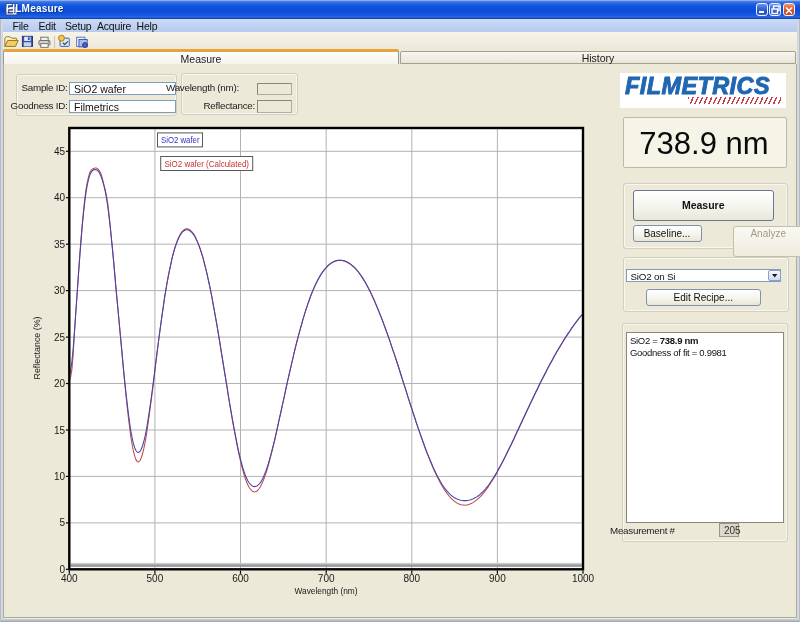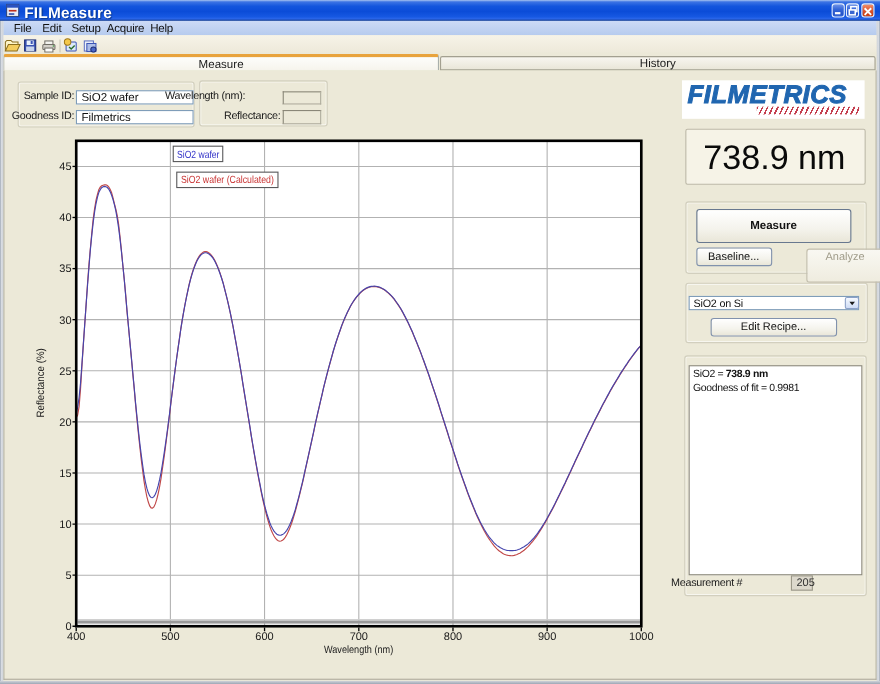--- a/index.html
+++ b/index.html
@@ -2,21 +2,21 @@
 <html><head><meta charset="utf-8"><style>
 *{margin:0;padding:0;box-sizing:border-box}
 body{width:800px;height:622px;font-family:"Liberation Sans",sans-serif;position:relative;
  background:#ece9d8;overflow:hidden}
 .abs{position:absolute}
 .win-edge-l{left:0;top:19px;bottom:0;width:3px;background:linear-gradient(90deg,#9aa4b2,#d8dce2 40%,#d0d4da)}
 .win-edge-r{right:0;top:19px;bottom:0;width:3px;background:linear-gradient(270deg,#9aa4b2,#d8dce2 40%,#d0d4da)}
 .win-edge-b{left:0;right:0;bottom:0;height:3px;background:linear-gradient(180deg,#d0d4da,#9aa4b2)}
 .titlebar{left:0;top:0;right:0;height:19px;
  background:linear-gradient(180deg,#a8c4f0 0%,#3c74e4 9%,#1355dd 30%,#0b4cd8 55%,#1658e2 80%,#2a66ea 90%,#1b4bb4 96%,#0a3890 100%)}
-.title-txt{left:22px;top:3px;color:#fff;font-size:14px;font-weight:bold;letter-spacing:.2px;text-shadow:1px 1px 1px #0a3890}
+.title-txt{left:6px;top:3px;color:#fff;font-size:10px;font-weight:bold;letter-spacing:.2px;text-shadow:1px 1px 1px #0a3890}
 .tbtn{top:3px;width:12px;height:13px;border-radius:3px;border:1px solid #e8f0fc;
  background:linear-gradient(180deg,#7194e8 0%,#3667d8 40%,#2050c8 80%,#3e6cd8 100%);
  color:#fff;font-size:9px;line-height:11px;text-align:center}
 .tbtn.close{background:linear-gradient(180deg,#f0926c 0%,#e2603a 40%,#c83c14 85%,#d8541e 100%)}
 .menubar{left:3px;top:19px;right:3px;height:13px;background:linear-gradient(180deg,#ccdaf6,#b6cbee)}
 .menubar span{position:absolute;top:0.5px;font-size:10.5px;color:#111;letter-spacing:-0.2px}
 .toolbar{left:3px;top:32px;right:3px;height:18px;background:linear-gradient(180deg,#f6f3e8,#ece8d8)}
 .tabrow{left:3px;top:48px;right:3px;height:16px;background:#ece9d8}
 .tab-active{left:3px;top:48.5px;width:396px;height:15.5px;background:linear-gradient(180deg,#fdfdfb,#f6f4ec);
  border:1px solid #919b9c;border-bottom:none;border-radius:2px 2px 0 0;border-top:3px solid #e8a33c}
@@ -108,21 +108,21 @@
 <div class="abs win-edge-r"></div>
 <div class="abs win-edge-b"></div>
 
 <div class="abs grp" style="left:15.5px;top:74px;width:161.5px;height:42px"></div>
 <div class="abs lbl" style="left:0;top:82px;width:67.5px;text-align:right">Sample ID:</div>
 <div class="abs inp" style="left:69px;top:81.5px;width:107px;height:13.5px">SiO2 wafer</div>
 <div class="abs lbl" style="left:0;top:100px;width:67.5px;text-align:right">Goodness ID:</div>
 <div class="abs inp" style="left:69px;top:99.5px;width:107px;height:13.5px">Filmetrics</div>
 
 <div class="abs grp" style="left:181px;top:73px;width:117px;height:42px"></div>
-<div class="abs lbl" style="left:150px;top:82px;width:105px;text-align:left">Wavelength (nm):</div>
+<div class="abs lbl" style="left:150px;top:82px;width:105px;text-align:center">Wavelength (nm):</div>
 <div class="abs inp inp-dis" style="left:257px;top:82.5px;width:35px;height:12.5px"></div>
 <div class="abs lbl" style="left:150px;top:100px;width:105px;text-align:right">Reflectance:</div>
 <div class="abs inp inp-dis" style="left:257px;top:100px;width:35px;height:12.5px"></div>
 
 <div class="abs" style="left:620px;top:72.5px;width:166px;height:35.5px;background:#fff"></div>
 <div class="abs" style="left:625px;top:73px;width:158px;font-size:23.5px;font-weight:bold;font-style:italic;
  color:#2066b0;letter-spacing:0.4px;-webkit-text-stroke:0.9px #2066b0;transform:scaleY(.98)">FILMETRICS</div>
 <div class="abs" style="left:688px;top:97px;width:93px;height:6.5px;
  background:repeating-linear-gradient(115deg,#c43e4e 0 1.4px,transparent 1.4px 4.2px)"></div>
 

